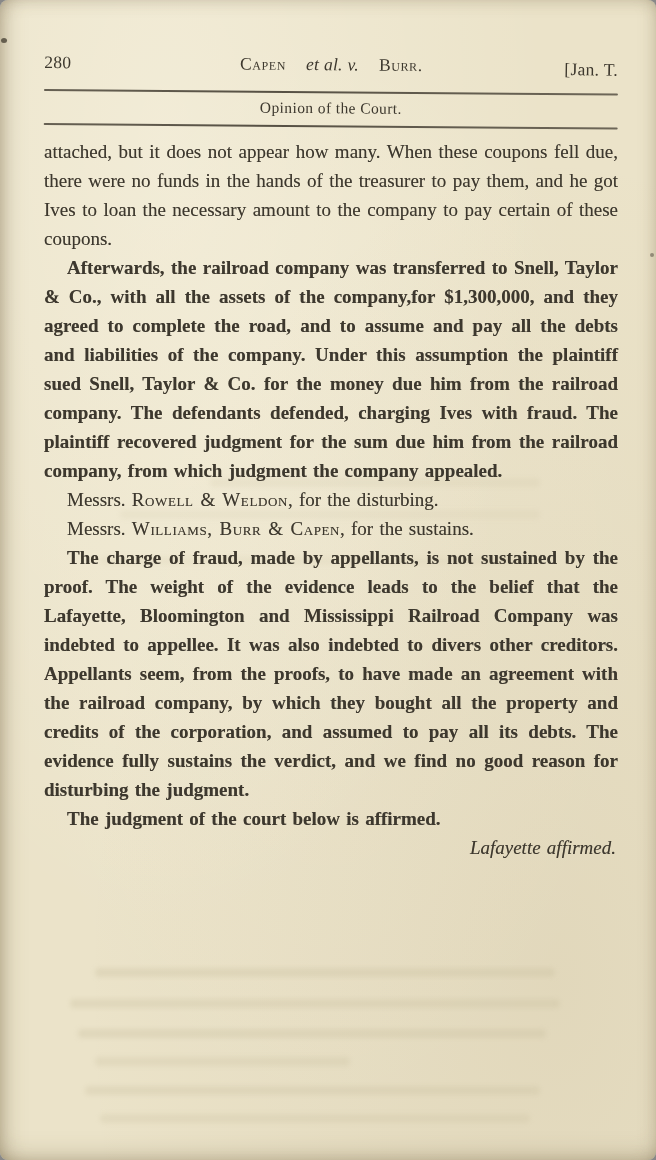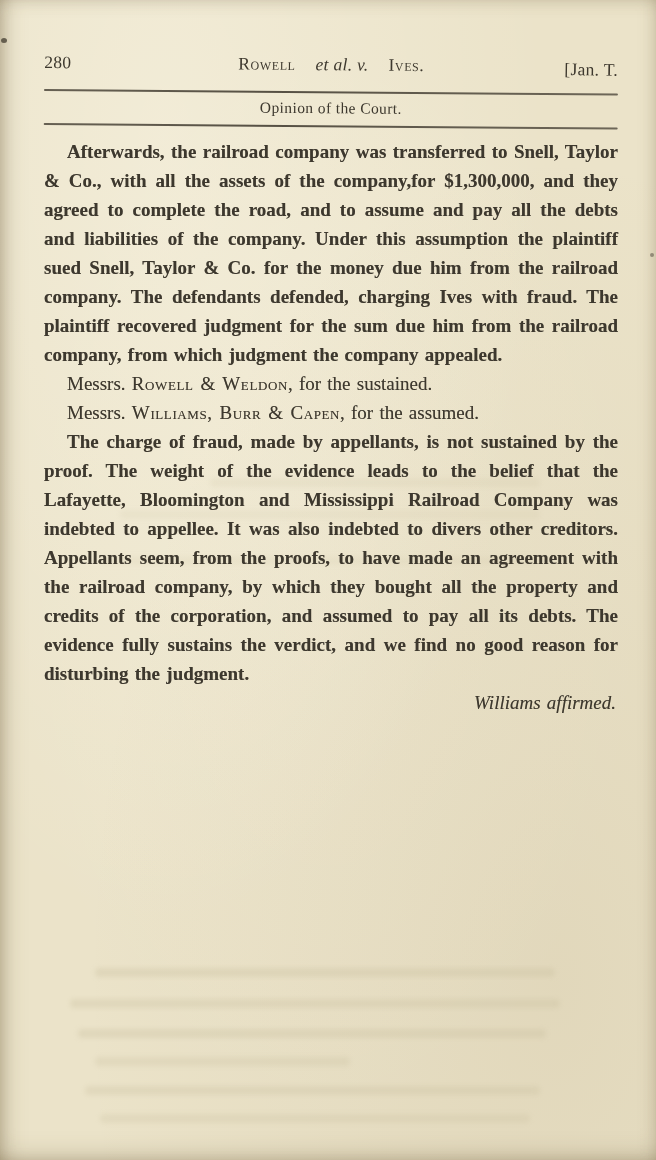--- a/index.html
+++ b/index.html
@@ -18,20 +18,21 @@
       radial-gradient(ellipse at 50% 50%, rgba(255,250,235,0.15), rgba(255,250,235,0) 70%),
       #ebe3c9;
     box-shadow:
       inset 14px 0 26px -16px rgba(95,78,45,0.55),
       inset -10px 0 22px -16px rgba(95,78,45,0.40),
       inset 0 -16px 30px -20px rgba(95,78,45,0.40),
       inset 0 10px 24px -18px rgba(95,78,45,0.30);
     overflow: hidden;
     font-family: "Liberation Serif", "DejaVu Serif", serif;
     color: #3d382e;
+    border-radius: 8px;
   }
   .content {
     position: relative;
     padding: 0 38px 0 44px;
   }
   
   .header-block {
     transform: rotate(0.45deg);
     transform-origin: 0 50%;
   }
@@ -126,38 +127,40 @@
   <div class="ghost" style="top:1114px; left:100px; width:430px; opacity:0.26;"></div>
 
   <div class="speck" style="top:38px; left:1px; width:6px; height:5px; opacity:0.8;"></div>
   <div class="speck" style="top:253px; left:650px; width:4px; height:4px; opacity:0.5;"></div>
 
   <div class="content">
 
     <div class="header-block">
       <header class="page-header">
         <span class="page-number">280</span>
-        <span class="case-title"><span class="sc">Rowell</span><span class="case-mid">et al. v.</span><span class="sc">Ives</span><span>.</span></span>
+        <span class="case-title"><span class="sc">Capen</span><span class="case-mid">et al. v.</span><span class="sc">Burr</span><span>.</span></span>
         <span class="term-label">[Jan. T.</span>
       </header>
       <div class="rule rule-1"></div>
       <div class="running-head">Opinion of the Court.</div>
       <div class="rule rule-2"></div>
     </div>
 
     <main class="body-text">
 
+      <p>attached, but it does not appear how many. When these coupons fell due, there were no funds in the hands of the treasurer to pay them, and he got Ives to loan the necessary amount to the company to pay certain of these coupons.</p>
 
       <p class="indent">Afterwards, the railroad company was transferred to Snell, Taylor &amp; Co., with all the assets of the company,for $1,300,000, and they agreed to complete the road, and to assume and pay all the debts and liabilities of the company. Under this assumption the plaintiff sued Snell, Taylor &amp; Co. for the money due him from the railroad company. The defendants defended, charging Ives with fraud. The plaintiff recovered judgment for the sum due him from the railroad company, from which judgment the company appealed.</p>
 
-      <p class="counsel"><span>Messrs. </span><span class="sc">Rowell &amp; Weldon</span><span>, for the sustained.</span></p>
+      <p class="counsel"><span>Messrs. </span><span class="sc">Rowell &amp; Weldon</span><span>, for the disturbing.</span></p>
 
-      <p class="counsel"><span>Messrs. </span><span class="sc">Williams, Burr &amp; Capen</span><span>, for the assumed.</span></p>
+      <p class="counsel"><span>Messrs. </span><span class="sc">Williams, Burr &amp; Capen</span><span>, for the sustains.</span></p>
 
 
       <p class="indent">The charge of fraud, made by appellants, is not sustained by the proof. The weight of the evidence leads to the belief that the Lafayette, Bloomington and Mississippi Railroad Company was indebted to appellee. It was also indebted to divers other creditors. Appellants seem, from the proofs, to have made an agreement with the railroad company, by which they bought all the property and credits of the corporation, and assumed to pay all its debts. The evidence fully sustains the verdict, and we find no good reason for disturbing the judgment.</p>
 
+      <p class="indent">The judgment of the court below is affirmed.</p>
 
-      <p class="disposition">Williams affirmed.</p>
+      <p class="disposition">Lafayette affirmed.</p>
 
     </main>
   </div>
 </div>
 
 </body></html>

